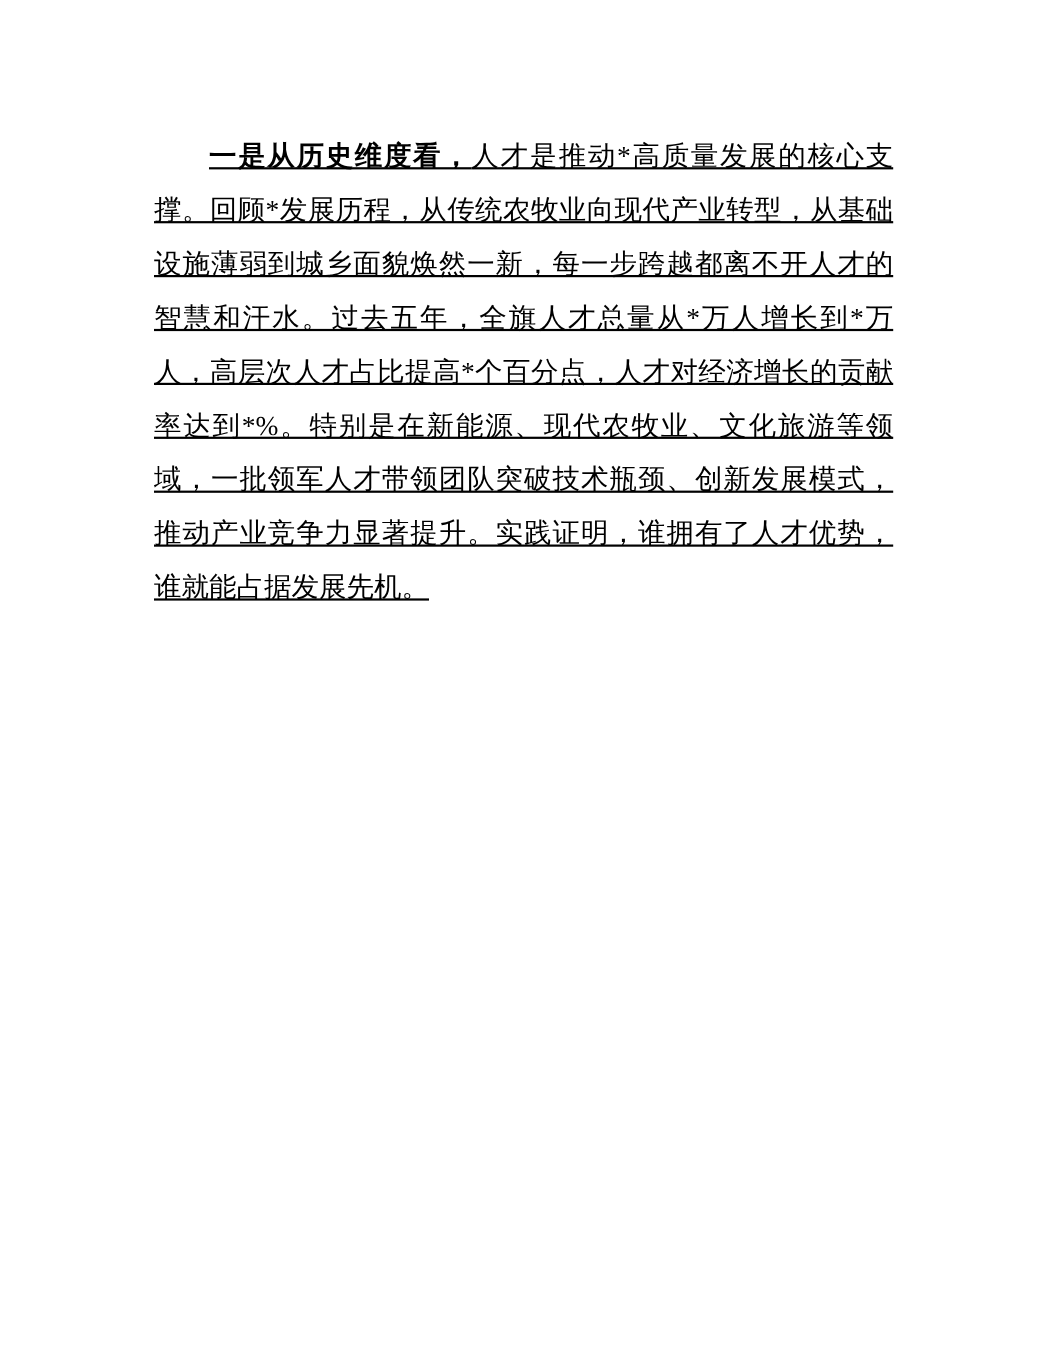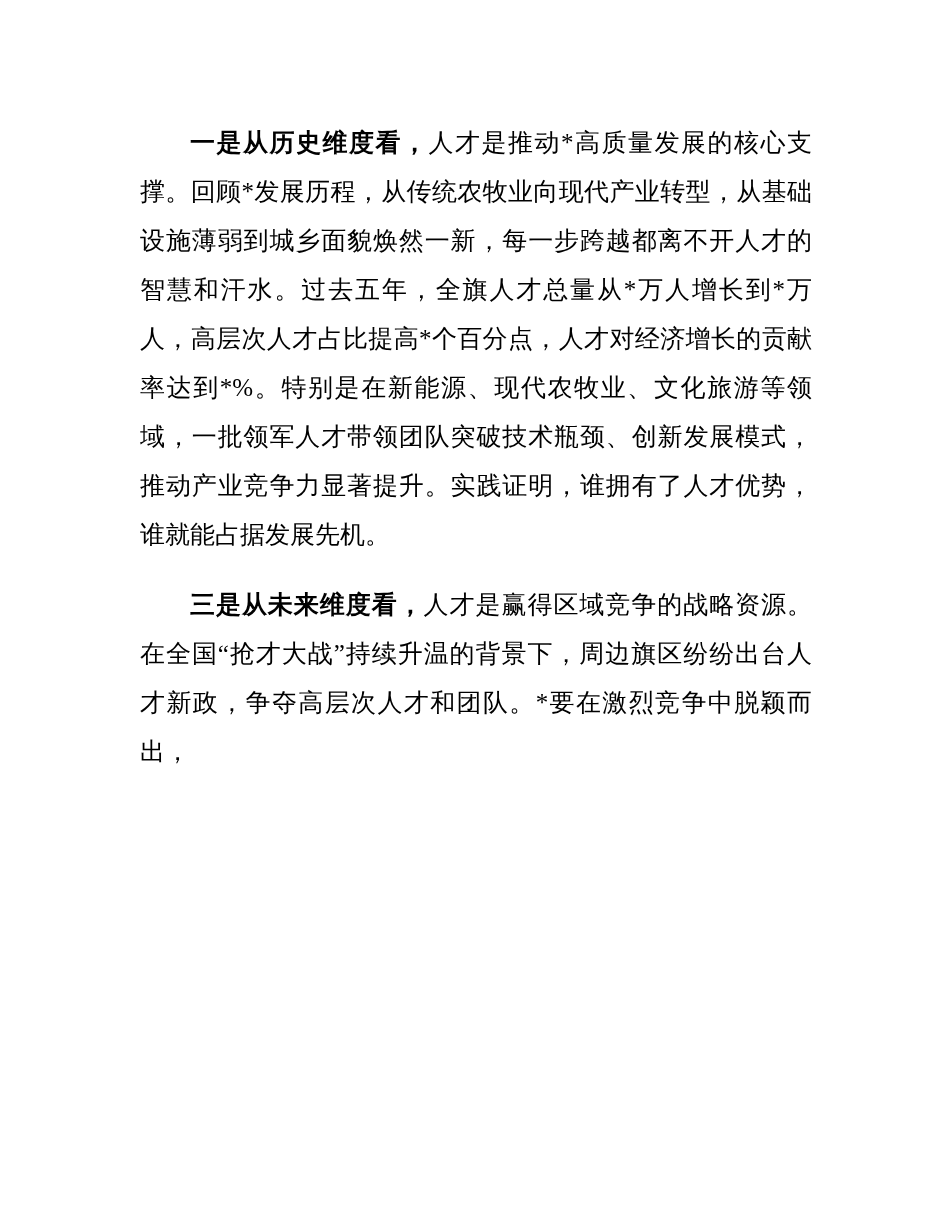--- a/index.html
+++ b/index.html
@@ -8,20 +8,21 @@
     background: #ffffff;
   }
   .page {
     position: relative;
     width: 950px;
     height: 1002px;
     background: #ffffff;
     overflow: hidden;
     box-sizing: border-box;
     padding: 118px 138px 16px 140px;
+    text-decoration: underline;
   }
   .doc-body {
     color: #000000;
     font-family: "Liberation Serif", serif;
     font-size: 25px;
     line-height: 49px;
     text-align: justify;
     text-justify: inter-ideograph;
   }
   .para {
@@ -42,16 +43,15 @@
 </style>
 </head>
 <body>
 
 <div class="page">
   <div class="doc-body">
 
     <p class="para"><span class="lead">一是从历史维度看，</span><span class="body-text">人才是推动*高质量发展的核心支撑。回顾*发展历程，从传统农牧业向现代产业转型，从基础设施薄弱到城乡面貌焕然一新，每一步跨越都离不开人才的智慧和汗水。过去五年，全旗人才总量从*万人增长到*万人，高层次人才占比提高*个百分点，人才对经济增长的贡献率达到*%。特别是在新能源、现代农牧业、文化旅游等领域，一批领军人才带领团队突破技术瓶颈、创新发展模式，推动产业竞争力显著提升。实践证明，谁拥有了人才优势，谁就能占据发展先机。</span></p>
 
 
-    <p class="para"><span class="lead">三是从未来维度看，</span><span class="body-text">人才是赢得区域竞争的战略资源。在全国“抢才大战”持续升温的背景下，周边旗区纷纷出台人才新政，争夺高层次人才和团队。*要在激烈竞争中脱颖而出，</span></p>
 
   </div>
 </div>
 
 </body></html>

